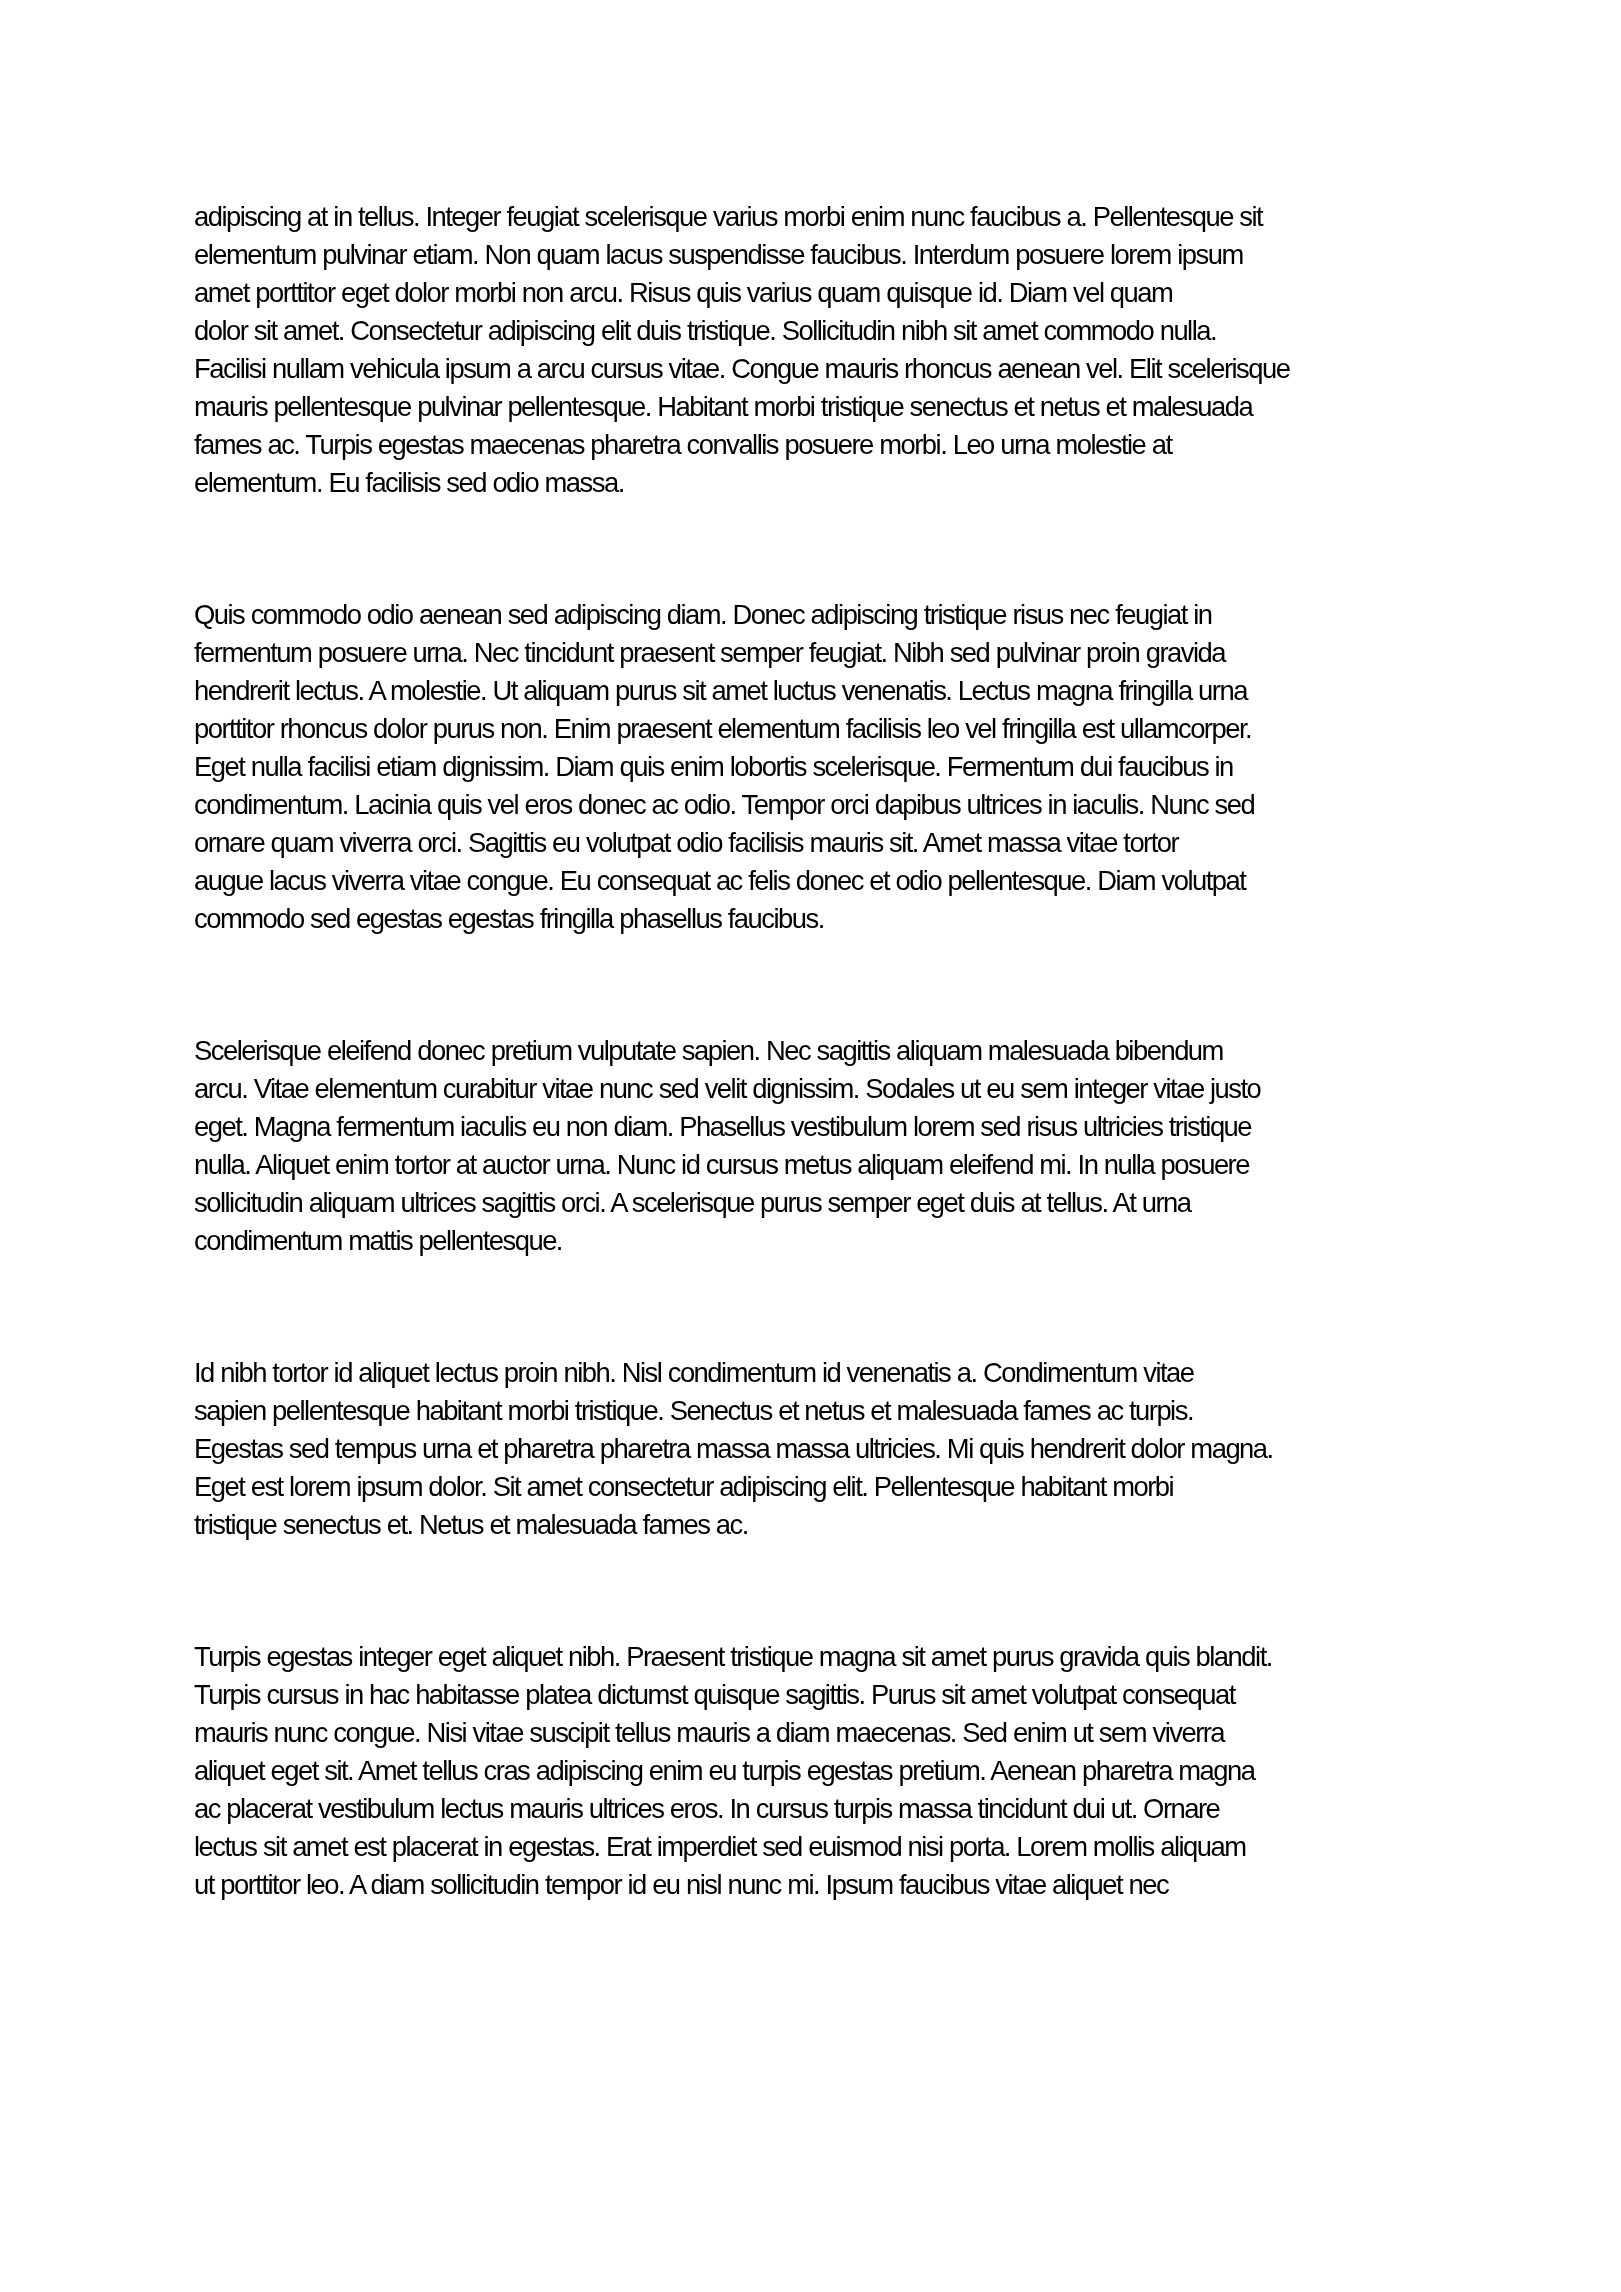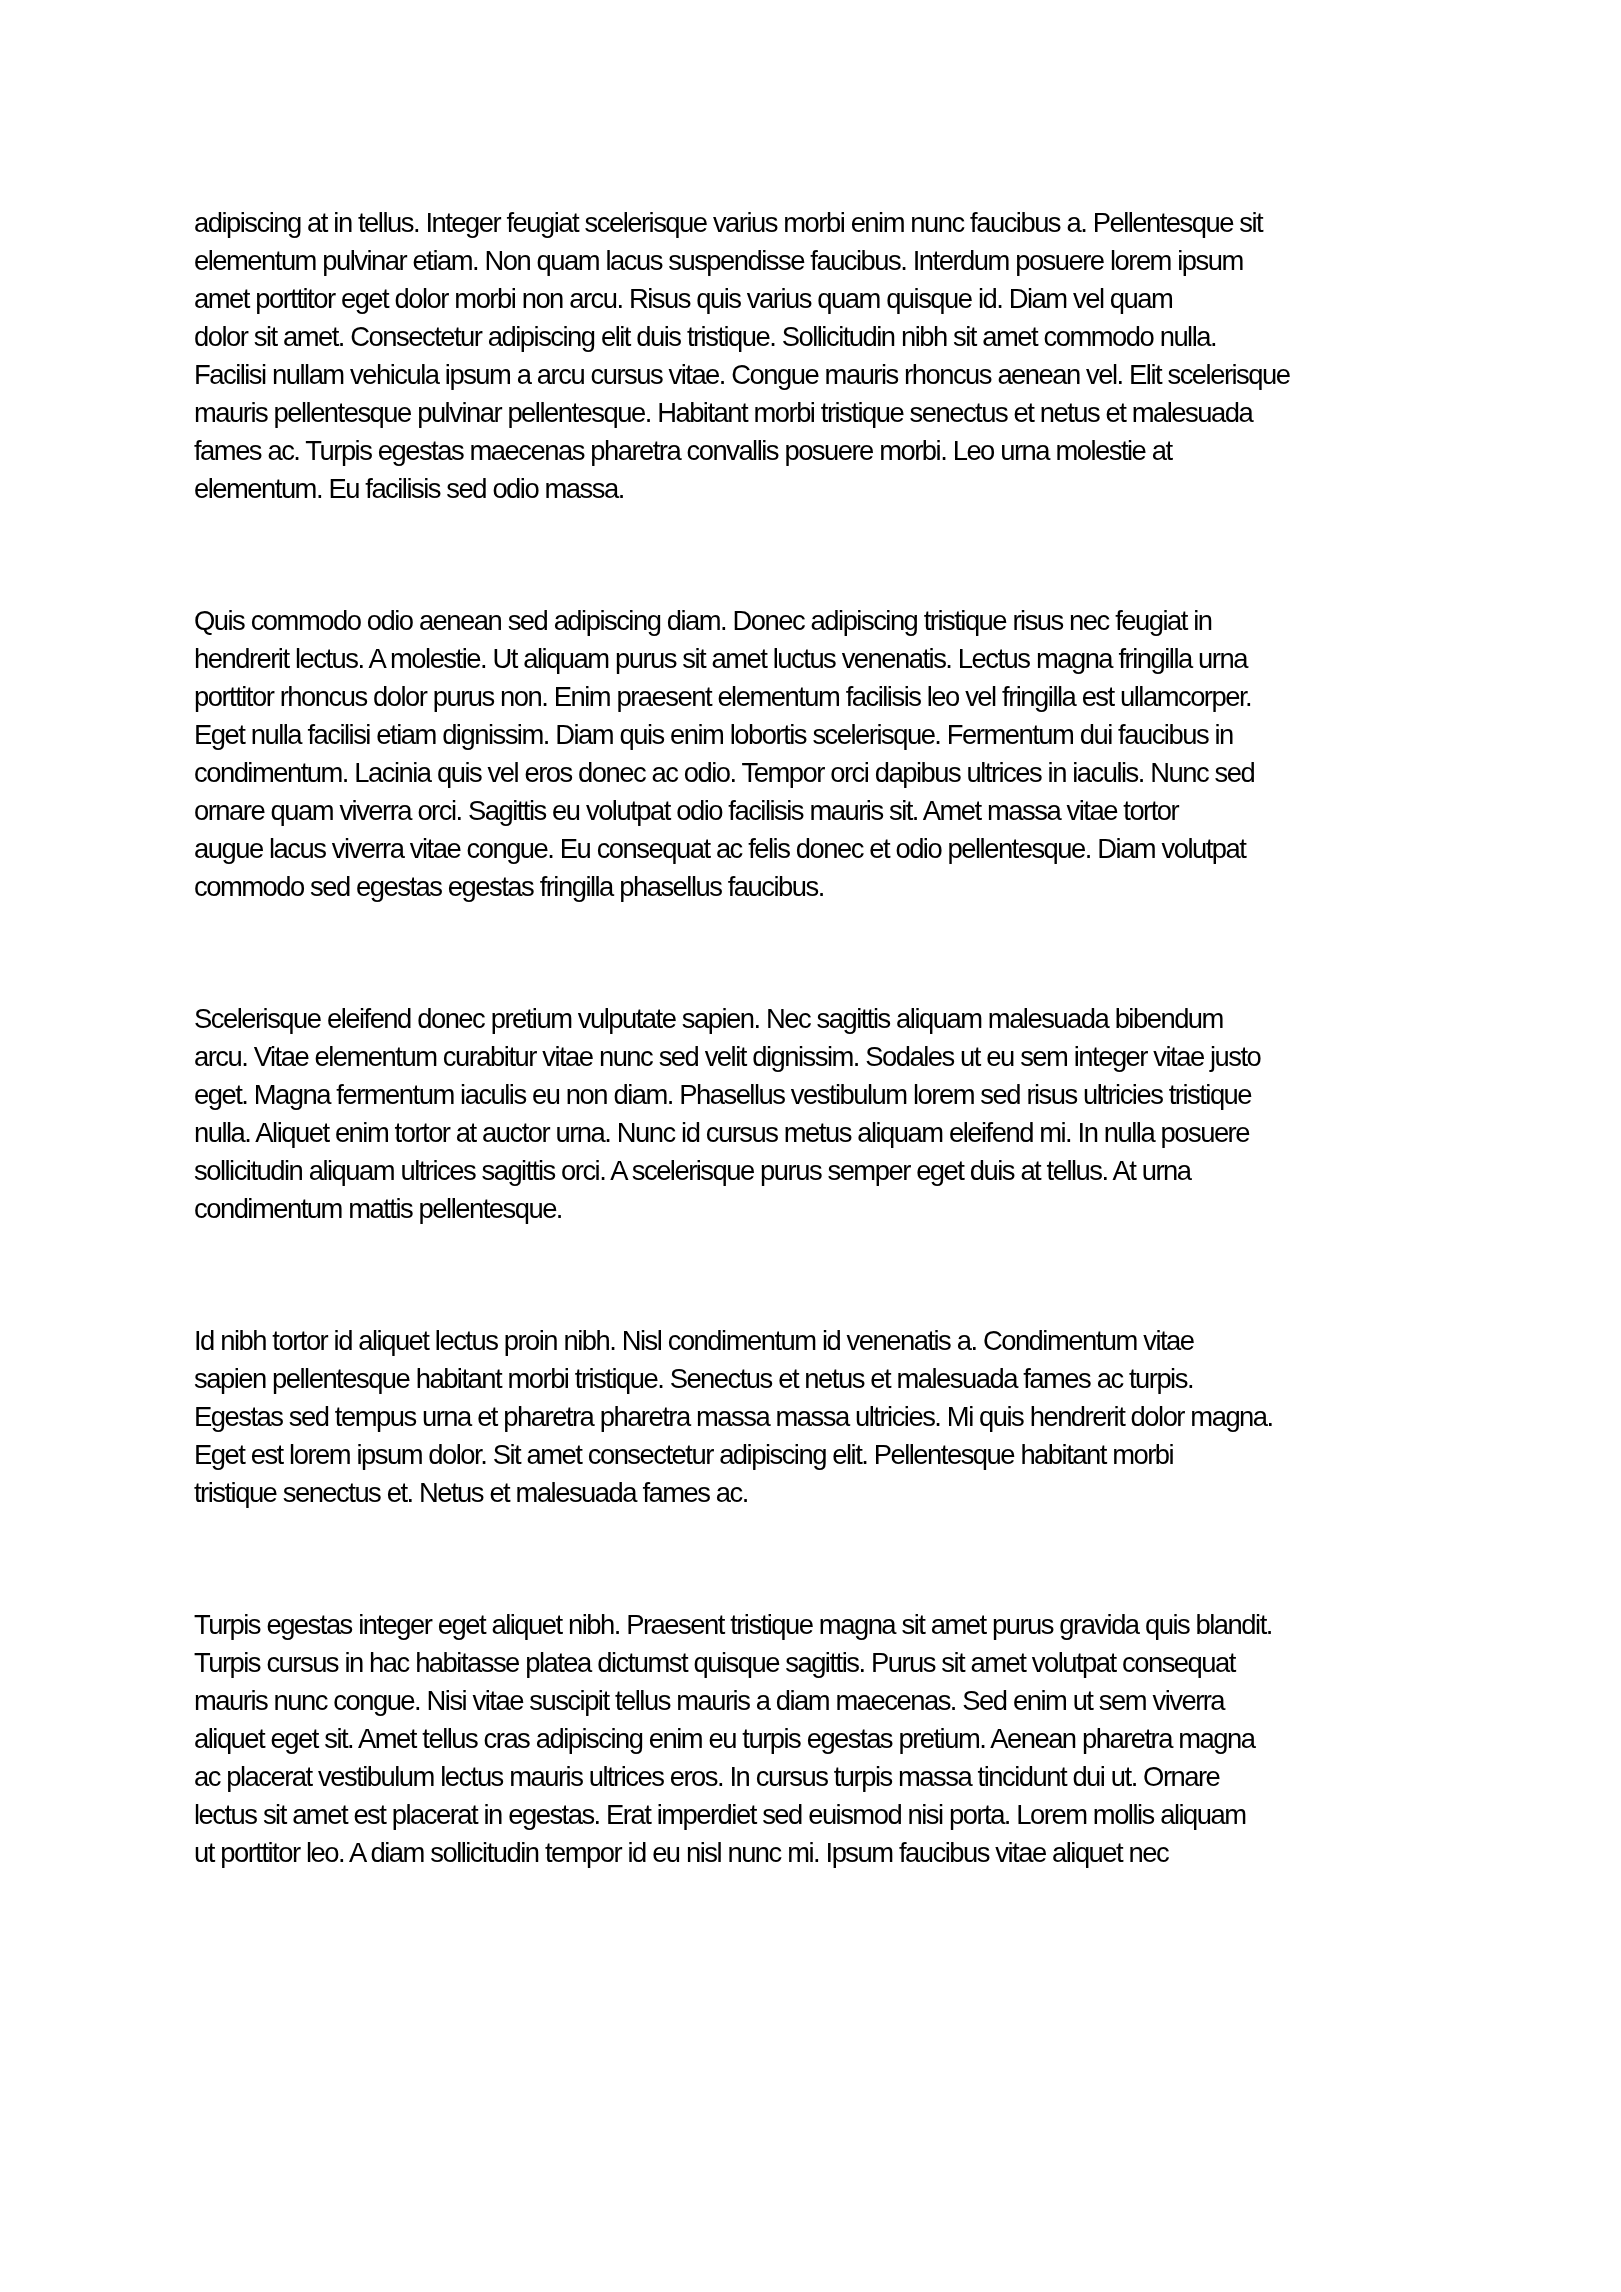--- a/index.html
+++ b/index.html
@@ -15,21 +15,21 @@
     font-family: "Liberation Sans", sans-serif;
   }
   .page {
     position: absolute;
     inset: 0;
     background: #ffffff;
   }
   .content {
     position: absolute;
     left: 194px;
-    top: 204px;
+    top: 198px;
     width: 1231px;
     color: #000000;
     font-size: 27.4px;
     line-height: 38px;
     letter-spacing: -0.055em;
     word-spacing: 0.01em;
   }
   .para {
     margin: 0 0 94px 0;
     padding: 0;
@@ -48,20 +48,21 @@
         <div class="line">elementum pulvinar etiam. Non quam lacus suspendisse faucibus. Interdum posuere lorem ipsum</div>
         <div class="line">amet porttitor eget dolor morbi non arcu. Risus quis varius quam quisque id. Diam vel quam</div>
         <div class="line">dolor sit amet. Consectetur adipiscing elit duis tristique. Sollicitudin nibh sit amet commodo nulla.</div>
         <div class="line">Facilisi nullam vehicula ipsum a arcu cursus vitae. Congue mauris rhoncus aenean vel. Elit scelerisque</div>
         <div class="line">mauris pellentesque pulvinar pellentesque. Habitant morbi tristique senectus et netus et malesuada</div>
         <div class="line">fames ac. Turpis egestas maecenas pharetra convallis posuere morbi. Leo urna molestie at</div>
         <div class="line">elementum. Eu facilisis sed odio massa.</div>
       </div>
     <div class="para">
         <div class="line">Quis commodo odio aenean sed adipiscing diam. Donec adipiscing tristique risus nec feugiat in</div>
+        <div class="line">fermentum posuere urna. Nec tincidunt praesent semper feugiat. Nibh sed pulvinar proin gravida</div>
         <div class="line">hendrerit lectus. A molestie. Ut aliquam purus sit amet luctus venenatis. Lectus magna fringilla urna</div>
         <div class="line">porttitor rhoncus dolor purus non. Enim praesent elementum facilisis leo vel fringilla est ullamcorper.</div>
         <div class="line">Eget nulla facilisi etiam dignissim. Diam quis enim lobortis scelerisque. Fermentum dui faucibus in</div>
         <div class="line">condimentum. Lacinia quis vel eros donec ac odio. Tempor orci dapibus ultrices in iaculis. Nunc sed</div>
         <div class="line">ornare quam viverra orci. Sagittis eu volutpat odio facilisis mauris sit. Amet massa vitae tortor</div>
         <div class="line">augue lacus viverra vitae congue. Eu consequat ac felis donec et odio pellentesque. Diam volutpat</div>
         <div class="line">commodo sed egestas egestas fringilla phasellus faucibus.</div>
       </div>
     <div class="para">
         <div class="line">Scelerisque eleifend donec pretium vulputate sapien. Nec sagittis aliquam malesuada bibendum</div>

